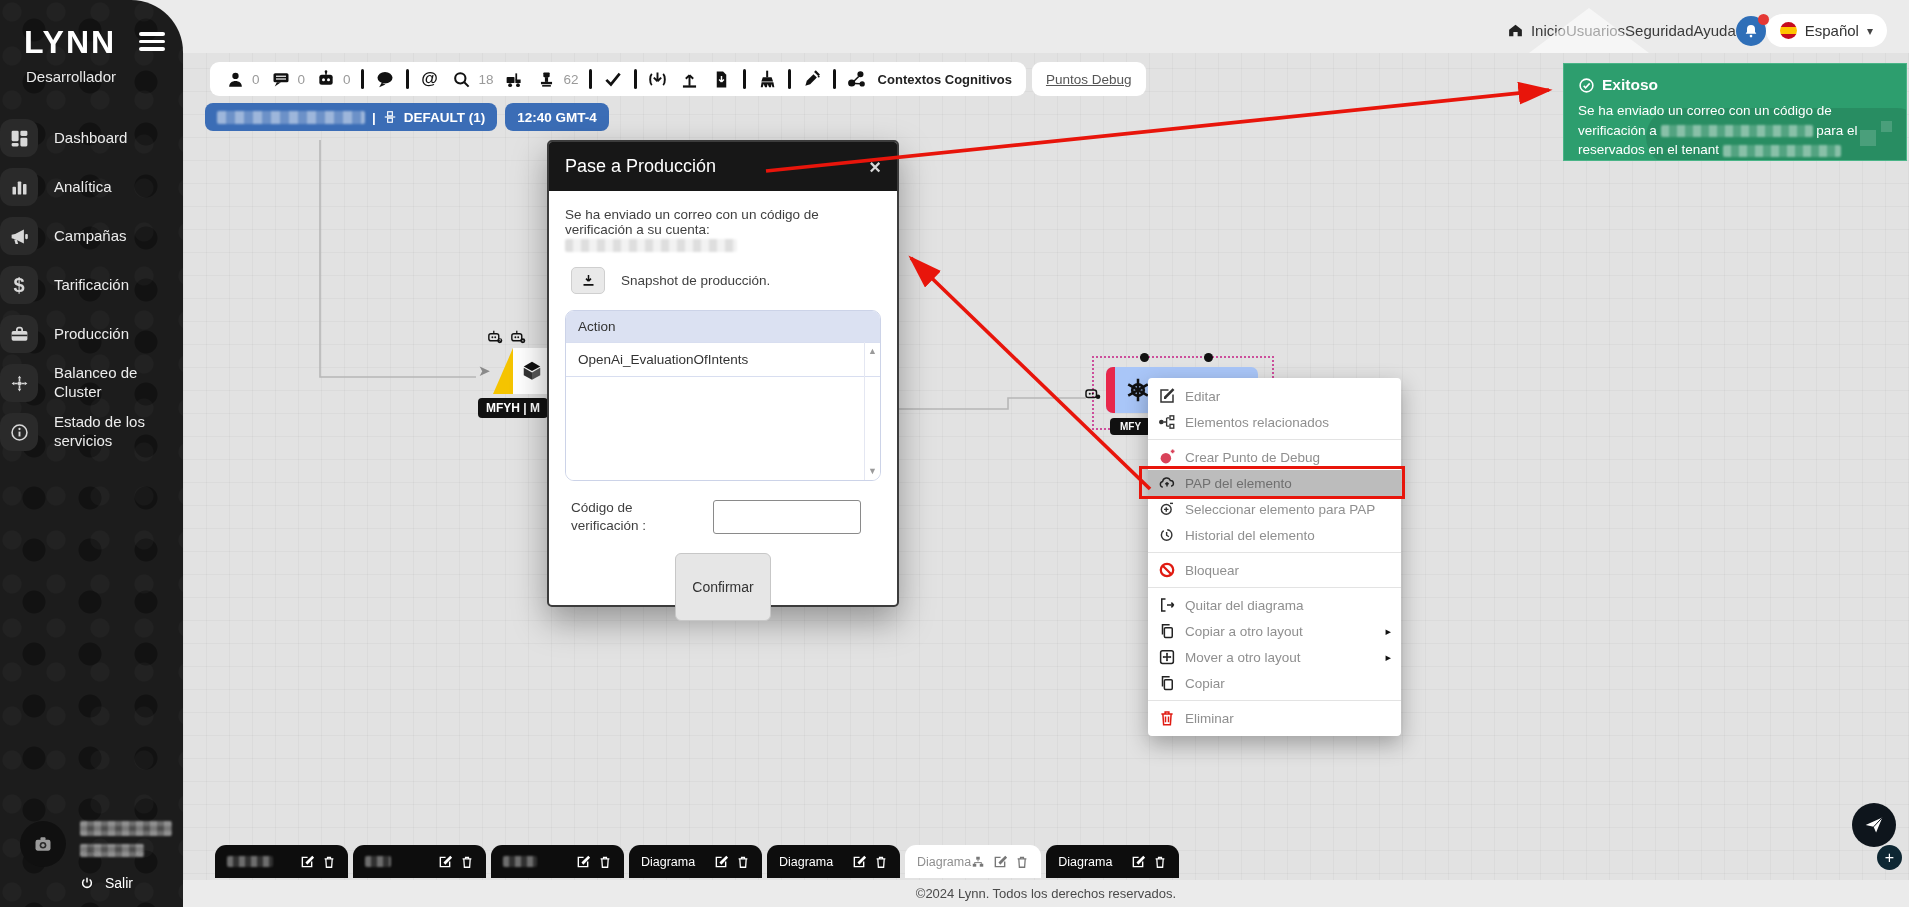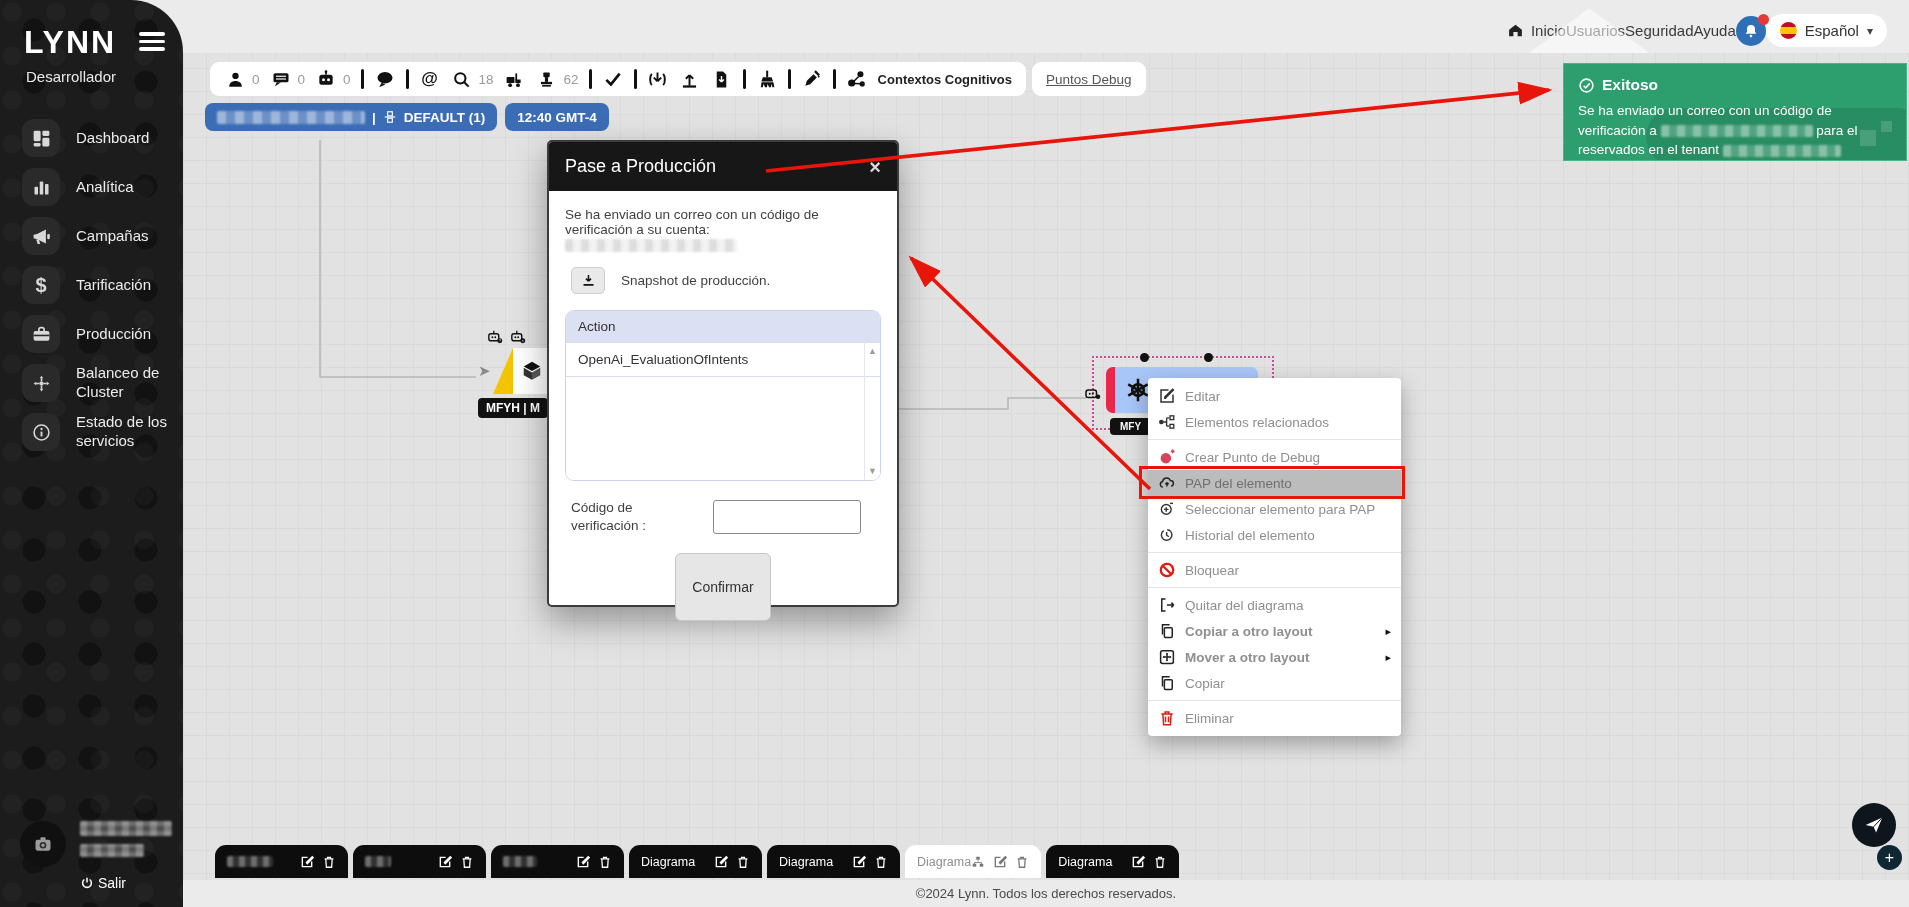--- a/index.html
+++ b/index.html
@@ -36,33 +36,33 @@
     background:#1c1c1c; border-top-right-radius:52px; z-index:6;
     background-image: radial-gradient(circle at 12px 12px, rgba(255,255,255,.028) 9px, transparent 10px),
                       radial-gradient(circle at 34px 30px, rgba(0,0,0,.35) 11px, transparent 12px);
     background-size:44px 44px, 56px 52px;
   }
   .logo-row { display:flex; align-items:flex-start; justify-content:space-between; padding:26px 18px 0 24px; }
   .logo-text { color:#fff; font-size:32px; font-weight:700; letter-spacing:2px; line-height:1; }
   .burger { width:26px; margin-top:6px; cursor:pointer; }
   .burger span { display:block; height:3.5px; background:#fff; border-radius:2px; margin-bottom:4px; }
   .role { color:#e9e9e9; font-size:15px; padding:10px 0 0 26px; }
-  .nav-list { margin-top:34px; display:flex; flex-direction:column; gap:11px; padding-left:22px; }
+  .nav-list { margin-top:34px; display:flex; flex-direction:column; gap:11px; }
   .snav { display:flex; align-items:center; gap:16px; cursor:pointer; }
   .snav .chip { width:38px; height:38px; border-radius:12px; background:#2a2a2a;
     display:flex; align-items:center; justify-content:center; flex:0 0 auto; }
   .snav .lbl { color:#ececec; font-size:15px; line-height:1.25; max-width:100px; }
   .user-block { position:absolute; left:0; bottom:16px; width:100%; padding-left:20px; }
   .avatar { width:46px; height:46px; border-radius:50%; background:#101010;
     display:flex; align-items:center; justify-content:center; float:left; cursor:pointer; }
   .user-meta { margin-left:60px; }
   .redact-darkbg { display:inline-block; border-radius:2px; filter:blur(1px);
     background:repeating-linear-gradient(90deg, rgba(255,255,255,.38) 0 7px, rgba(255,255,255,.18) 7px 14px),
                repeating-linear-gradient(0deg, rgba(255,255,255,.22) 0 5px, rgba(255,255,255,.05) 5px 10px); }
-  .salir { color:#fff; font-size:14px; display:flex; align-items:center; gap:4px; margin-top:14px; cursor:pointer; }
+  .salir { color:#fff; font-size:14px; display:flex; align-items:center; gap:11px; margin-top:14px; cursor:pointer; }
 
   
   .canvas {
     position:absolute; left:183px; top:45px; right:0; bottom:27px;
     background:#e2e2e2;
     background-image:linear-gradient(rgba(0,0,0,.030) 1px, transparent 1px),
                      linear-gradient(90deg, rgba(0,0,0,.030) 1px, transparent 1px);
     background-size:23px 23px; z-index:1;
   }
   .footer { position:absolute; left:183px; right:0; bottom:0; height:27px; background:#ebebeb;
@@ -131,21 +131,21 @@
   .code-label { font-size:13.5px; color:#3f3f3f; width:120px; line-height:1.35; }
   .code-input { width:148px; height:34px; border:1px solid #8a8a8a; border-radius:3px; background:#fff; margin-left:22px; }
   .confirm-btn { display:block; margin:18px auto 0; background:#e6e6e6; border:1px solid #c7c7c7;
     border-radius:6px; padding:25px 16px; font-size:14px; color:#333; cursor:pointer; font-family:inherit; }
 
   
   .ctx { position:absolute; left:1148px; top:378px; width:253px; background:#fff; border-radius:4px;
     box-shadow:0 8px 22px rgba(0,0,0,.3); padding:5px 0; z-index:20; }
   .ctx-item { height:26px; display:flex; align-items:center; gap:9px; padding:0 10px;
     font-size:13.5px; color:#8f8f8f; cursor:pointer; white-space:nowrap; }
-  .ctx-item .grow { flex:1;font-weight:bold; }
+  .ctx-item .grow { flex:1; }
   .ctx-item.hl { background:#bcbcbc; color:#6f6f6f; }
   .ctx-sep { height:9px; display:flex; align-items:center; }
   .ctx-sep::before { content:""; display:block; width:100%; height:1px; background:#e3e3e3; }
   .sub-arrow { color:#111; font-size:11px; }
 
   
   .toast { position:absolute; left:1563px; top:63px; width:344px; height:98px; background:#2d9e6e;
     border:1px solid #49b487; border-radius:0; color:#fff; padding:12px 14px; z-index:15; overflow:hidden; }
   .toast-watermark { position:absolute; right:-20px; top:44px; width:280px; height:58px;
     background:rgba(0,0,0,.10); border-radius:30px; }

